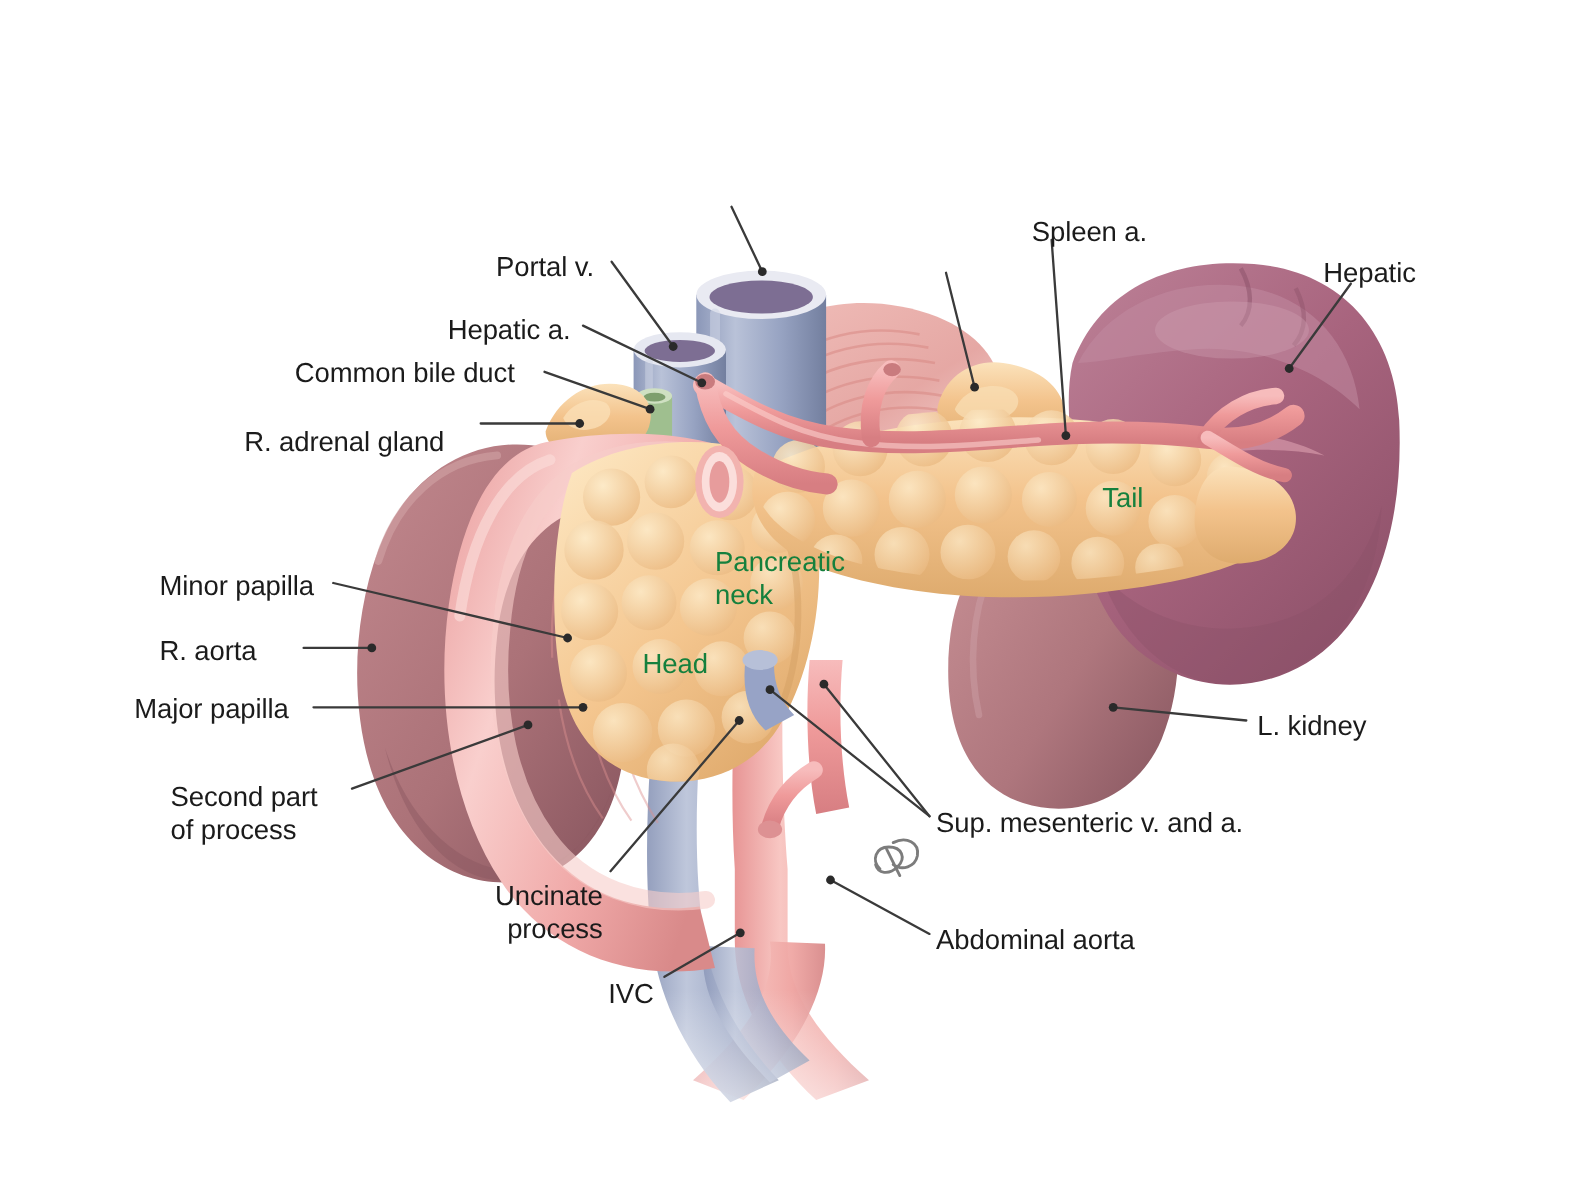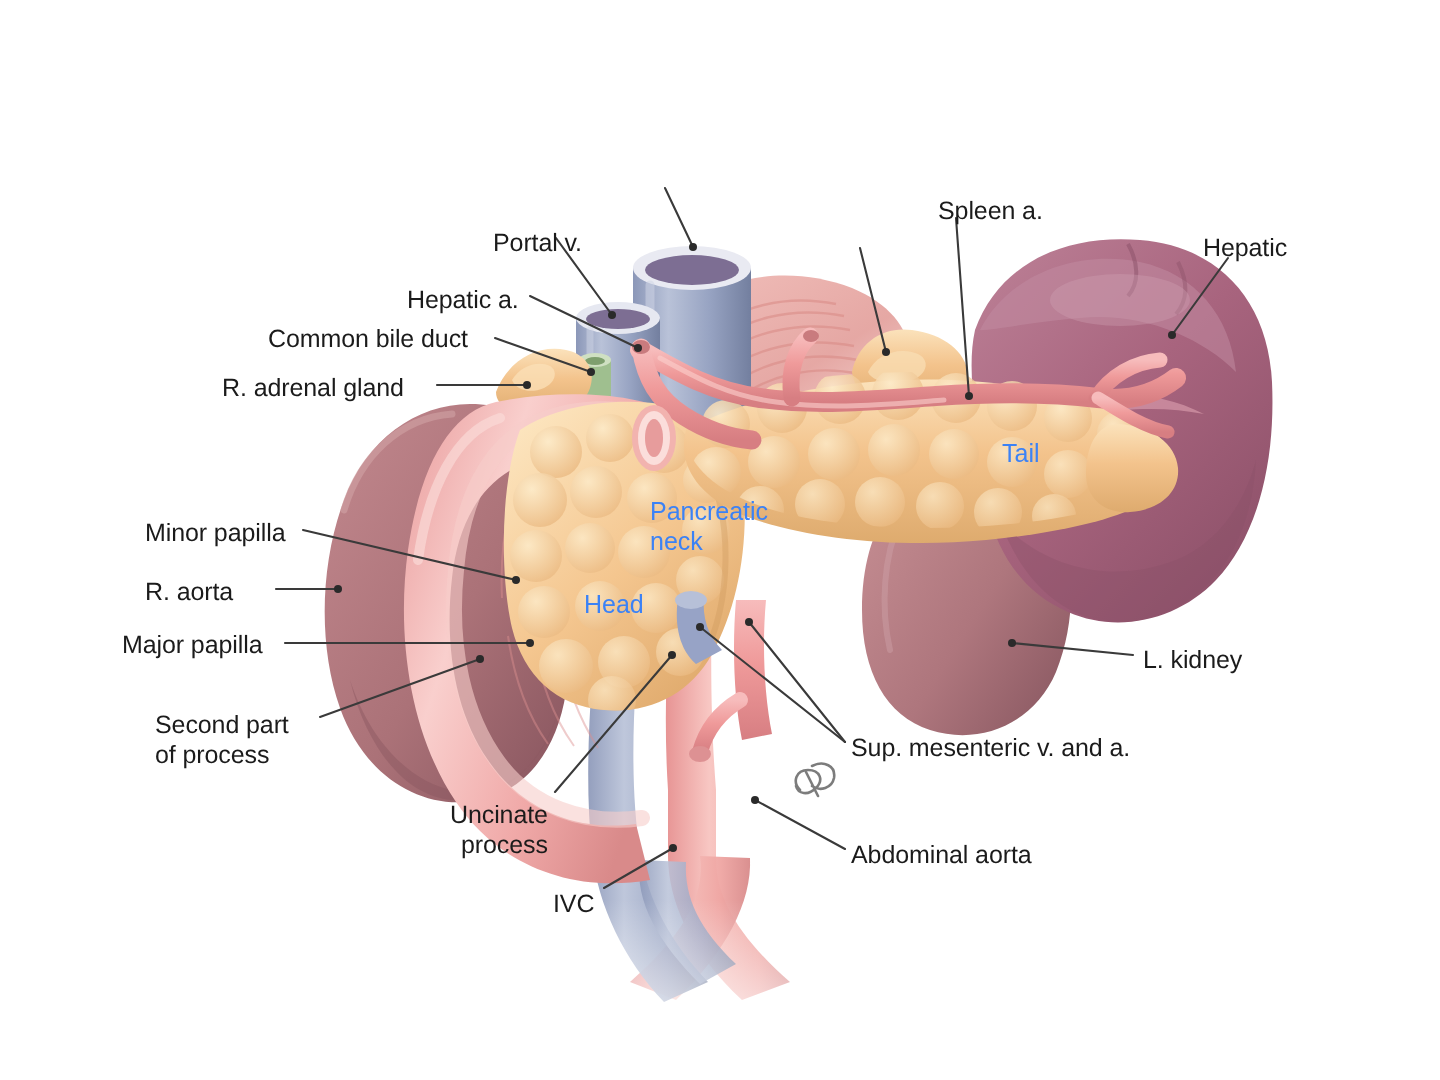--- a/index.html
+++ b/index.html
@@ -27,21 +27,21 @@
     color: #1b1b1b;
     font-family: "Liberation Sans", sans-serif;
     font-size: 25px;
     line-height: 30px;
     letter-spacing: -0.1px;
     white-space: pre;
     text-rendering: geometricPrecision;
   }
   .organ-lbl {
     position: absolute;
-    color: #3b82f6;
+    color: #15803d;
     font-family: "Liberation Sans", sans-serif;
     font-size: 25px;
     line-height: 30px;
     white-space: pre;
   }
 </style>
 </head>
 <body>
 
 <div id="canvas">
@@ -378,24 +378,24 @@
       <circle cx="755" cy="800" r="4"></circle>
     </g>
 
     <g opacity="0.72">
       <path d="M800,790 C792,782 796,770 808,770 C820,770 824,780 816,788
                C808,796 798,794 796,786 M812,766 C824,760 836,766 834,778
                C832,788 820,792 812,786 M806,772 L818,796" stroke="#4a4a4a" stroke-width="2.6" fill="none" stroke-linecap="round"></path>
     </g>
   </svg>
 
-  <div class="lbl" style="left:451px; top:228px;margin-left:42px;">Portal v.</div>
+  <div class="lbl" style="left:451px; top:228px;">Portal v.</div>
   <div class="lbl" style="left:407px; top:285px;">Hepatic a.</div>
   <div class="lbl" style="left:268px; top:324px;">Common bile duct</div>
-  <div class="lbl" style="left:222px; top:373px;">R. adrenal gland</div>
+  <div class="lbl" style="left:222px; top:387px;">R. adrenal gland</div>
   <div class="lbl" style="left:938px; top:196px;">Spleen a.</div>
   <div class="lbl" style="left:1203px; top:233px;">Hepatic</div>
   <div class="lbl" style="left:145px; top:518px;">Minor papilla</div>
   <div class="lbl" style="left:145px; top:577px;">R. aorta</div>
   <div class="lbl" style="left:122px; top:630px;">Major papilla</div>
   <div class="lbl" style="left:155px; top:710px;">Second part
 of process</div>
   <div class="lbl" style="left:450px; top:800px;text-align:right;">Uncinate
 process</div>
   <div class="lbl" style="left:553px; top:889px;">IVC</div>

